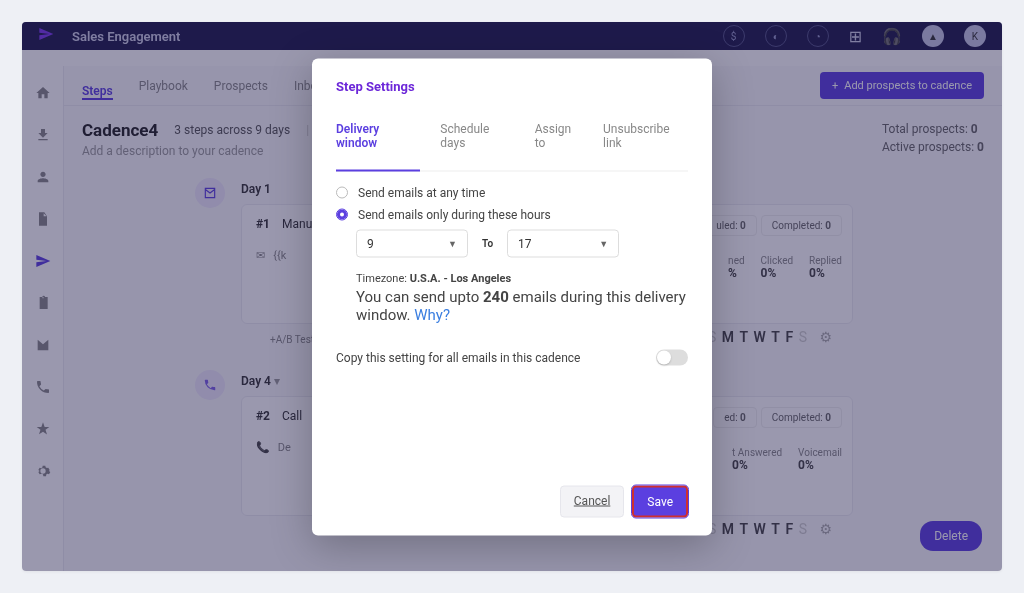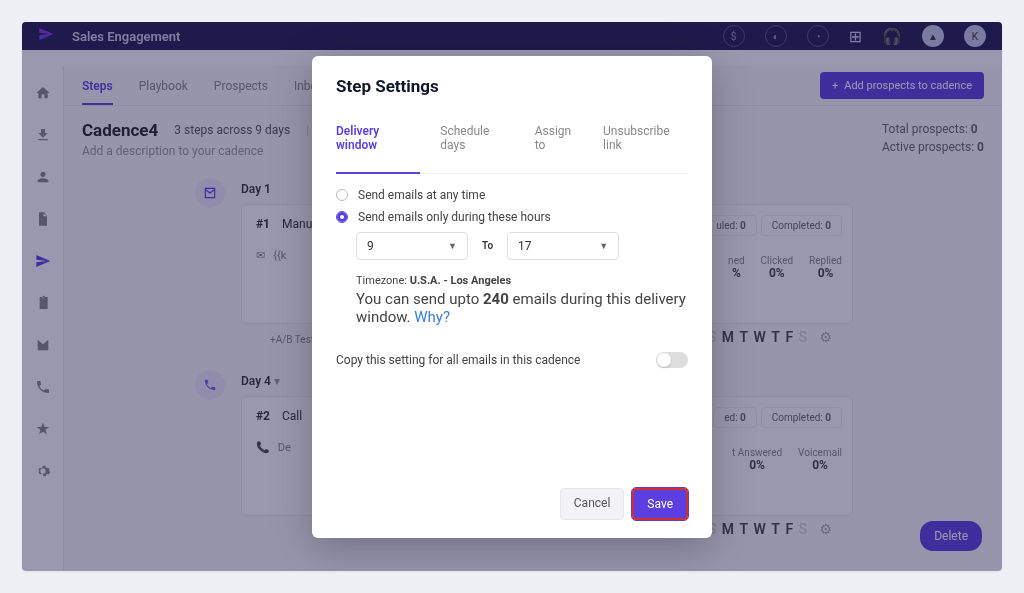--- a/index.html
+++ b/index.html
@@ -12,69 +12,69 @@
   .top-icons{display:flex;align-items:center;gap:20px;}
   .top-circle{width:22px;height:22px;border:1px solid #555588;border-radius:50%;display:flex;align-items:center;justify-content:center;font-size:10px;color:#999bcc;}
   .top-solid{background:#c7c9e6;color:#333;border:none;}
   .sidebar{position:absolute;left:0;top:44px;bottom:0;width:42px;background:#fff;border-right:1px solid #ececf1;display:flex;flex-direction:column;align-items:center;padding-top:18px;gap:24px;}
   .side-icon{width:18px;height:18px;display:flex;align-items:center;justify-content:center;color:#888;}
   .side-icon.active{color:#5b3fe0;}
   .side-icon svg{width:16px;height:16px;fill:currentColor;}
   .main{position:absolute;left:42px;right:0;top:44px;bottom:0;background:#fafafc;}
   .tabs{height:40px;display:flex;align-items:center;padding:0 18px;border-bottom:1px solid #ececf1;gap:26px;font-size:12px;color:#888;}
   .tab{cursor:pointer;}
-  .tab.active{color:#5b3fe0;font-weight:600;border-bottom:2px solid #5b3fe0;padding-bottom:10px;margin-bottom:-12px;}
+  .tab.active{color:#5b3fe0;font-weight:600;border-bottom:2px solid #5b3fe0;margin-bottom:-12px;}
   .add-btn{margin-left:auto;background:#5b3fe0;color:#fff;font-size:11px;padding:7px 12px;border-radius:4px;display:flex;align-items:center;gap:6px;}
   .summary{display:flex;align-items:center;padding:14px 18px 4px;color:#555;font-size:12px;gap:16px;}
   .summary .name{font-size:17px;font-weight:700;color:#222;}
   .summary .div{color:#ccc;}
   .desc{padding:0 18px 14px;color:#999;font-size:12px;}
   .stats-right{position:absolute;right:18px;top:56px;font-size:12px;color:#666;text-align:left;}
   .stats-right div{margin-bottom:4px;}
   .stage{width:640px;margin:10px auto 30px;position:relative;}
   .stage .dot{position:absolute;left:-18px;top:-4px;width:30px;height:30px;border-radius:50%;background:#eee9fb;color:#5b3fe0;display:flex;align-items:center;justify-content:center;}
   .stage .dot.call{color:#7c5fe8;}
   .day-label{font-size:12px;font-weight:600;color:#333;margin-left:28px;margin-bottom:8px;}
   .step-card{background:#fff;border:1px solid #ececf1;border-radius:6px;padding:12px 14px;margin-left:28px;position:relative;}
   .step-row1{display:flex;align-items:center;gap:12px;font-size:12px;color:#333;}
   .num{font-weight:700;}
   .card-stats{position:absolute;right:10px;top:10px;display:flex;gap:4px;}
   .stat-box{border:1px solid #eee;border-radius:4px;padding:4px 10px;font-size:10px;color:#666;}
-  .mini-stats{position:absolute;right:10px;top:50px;display:flex;gap:16px;font-size:10px;color:#888;text-align:center;}
+  .mini-stats{position:absolute;right:10px;top:50px;display:flex;gap:16px;font-size:10px;color:#888;text-align:left;}
   .mini-stats .v{font-weight:700;font-size:12px;color:#444;}
   .sched{position:absolute;right:20px;bottom:-22px;font-size:14px;color:#888;}
   .ab{position:absolute;left:28px;bottom:-22px;font-size:10px;color:#888;}
   .step-card{min-height:120px;}
   .subj{margin-top:18px;font-size:11px;color:#888;display:flex;align-items:center;gap:8px;}
 
   .delete-btn{position:absolute;right:20px;bottom:20px;background:#5b3fe0;color:#fff;font-size:12px;padding:8px 14px;border-radius:13px;}
 
   
   .overlay{position:absolute;inset:0;background:rgba(30,27,75,0.45);}
   .modal{position:absolute;left:50%;top:50%;transform:translate(-50%,-50%);width:400px;background:#fff;border-radius:6px;box-shadow:0 10px 40px rgba(0,0,0,.25);padding:20px 24px 18px;}
-  .modal h2{font-size:17px;font-weight:700;color:#0f172a;margin-bottom:28px;}
+  .modal h2{font-size:13px;font-weight:700;color:#6d28d9;margin-bottom:28px;}
   .m-tabs{display:flex;gap:20px;border-bottom:1px solid #eee;font-size:12px;color:#888;margin-bottom:14px;}
   .m-tab{padding-bottom:20px;cursor:pointer;}
   .m-tab.active{color:#5b3fe0;font-weight:600;border-bottom:2px solid #5b3fe0;margin-bottom:-1px;}
   .radio-row{display:flex;align-items:center;gap:10px;font-size:12px;color:#444;margin-bottom:8px;}
   .radio{width:12px;height:12px;border:1.5px solid #bbb;border-radius:50%;}
   .radio.sel{border-color:#5b3fe0;box-shadow:inset 0 0 0 3px #5b3fe0;}
   .time-row{display:flex;align-items:center;gap:14px;margin:8px 0 14px 20px;}
   .select{flex:0 0 112px;border:1px solid #ddd;border-radius:4px;padding:6px 10px;font-size:12px;display:flex;justify-content:space-between;align-items:center;color:#333;}
   .to{font-size:10px;color:#333;font-weight:600;}
   .tz{font-size:11px;color:#444;margin-left:20px;}
   .tz b{font-weight:700;}
   .tz-note{font-size:15px;color:#444;margin-left:20px;margin-top:3px;}
   .why{color:#3a7ee0;text-decoration:none;}
   .copy-row{display:flex;align-items:center;justify-content:space-between;font-size:12px;color:#444;margin-top:26px;}
   .toggle{width:32px;height:16px;background:#ddd;border-radius:8px;position:relative;}
   .toggle::after{content:"";position:absolute;left:1px;top:1px;width:14px;height:14px;background:#fff;border-radius:50%;box-shadow:0 1px 2px rgba(0,0,0,.2);}
   .m-actions{display:flex;justify-content:flex-end;gap:8px;margin-top:120px;}
   .btn{font-size:12px;padding:7px 13px;border-radius:4px;cursor:pointer;}
-  .btn.cancel{background:#f3f3f6;color:#555;border:1px solid #e6e6ec;}
+  .btn.cancel{background:#f3f3f6;color:#555;border:1px solid #e6e6ec;text-decoration:underline;}
   .btn.save{background:#5b3fe0;color:#fff;border:2px solid #cf2f2f;outline:1px solid #5b3fe0;}
   .caret{font-size:9px;color:#666;}
   .gear{margin-left:8px;color:#aaa;}
   .days-str{letter-spacing:1px;}
   .days-str .on{color:#444;font-weight:600;}
   .days-str .off{color:#ccc;}
 </style>
 </head>
 <body>
 

